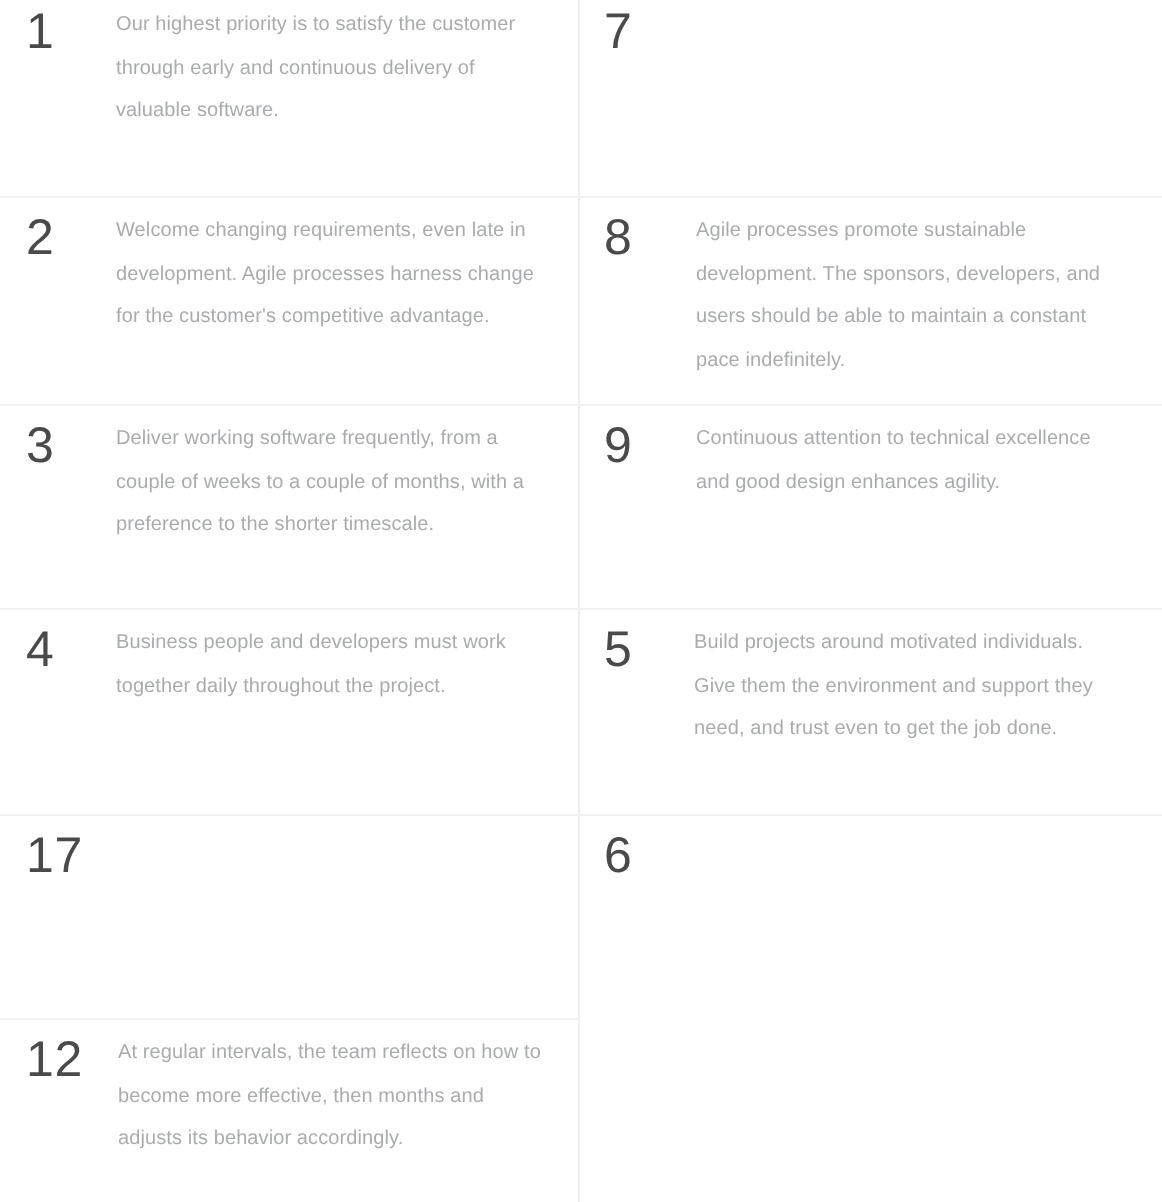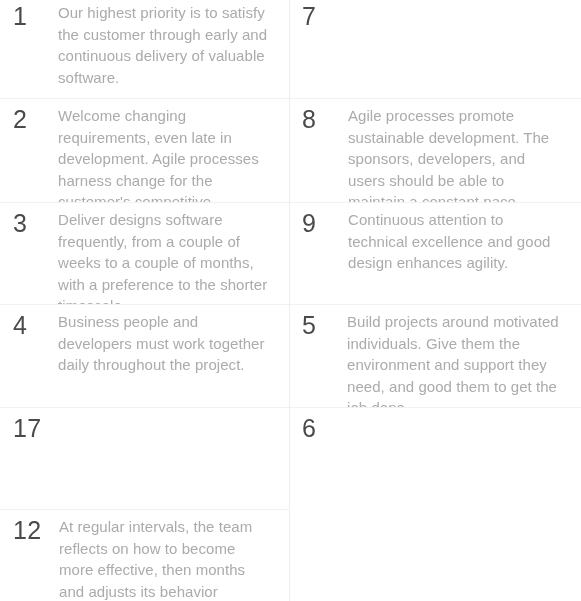--- a/index.html
+++ b/index.html
@@ -77,21 +77,21 @@
     padding-top: 1px;
   }
 
   .col-right .principle-number {
     margin-left: 13px;
     width: 46px;
   }
 
   .principle-text {
     flex: 1 1 auto;
-    font-size: 15px;
+    font-size: 10px;
     line-height: 21.5px;
     color: #a9abad;
     padding-right: 16px;
     letter-spacing: 0.05px;
     font-weight: 400;
   }
 
   .col-right .principle-text {
     padding-right: 18px;
   }
@@ -122,41 +122,41 @@
   <div class="principle-cell col-right row-2">
     <div class="cell-inner">
       <div class="principle-number">8</div>
       <div class="principle-text">Agile processes promote sustainable development. The sponsors, developers, and users should be able to maintain a constant pace indefinitely.</div>
     </div>
   </div>
 
   <div class="principle-cell col-left row-3">
     <div class="cell-inner">
       <div class="principle-number">3</div>
-      <div class="principle-text">Deliver designs software frequently, from a couple of weeks to a couple of months, with a preference to the shorter timescale.</div>
+      <div class="principle-text">Deliver working software frequently, from a couple of weeks to a couple of months, with a preference to the shorter timescale.</div>
     </div>
   </div>
   <div class="principle-cell col-right row-3">
     <div class="cell-inner">
       <div class="principle-number">9</div>
       <div class="principle-text">Continuous attention to technical excellence and good design enhances agility.</div>
     </div>
   </div>
 
   <div class="principle-cell col-left row-4">
     <div class="cell-inner">
       <div class="principle-number">4</div>
       <div class="principle-text">Business people and developers must work together daily throughout the project.</div>
     </div>
   </div>
 
   <div class="principle-cell col-left row-5">
     <div class="cell-inner">
       <div class="principle-number">5</div>
-      <div class="principle-text">Build projects around motivated individuals. Give them the environment and support they need, and good them to get the job done.</div>
+      <div class="principle-text">Build projects around motivated individuals. Give them the environment and support they need, and trust even to get the job done.</div>
     </div>
   </div>
   <div class="principle-cell col-right row-5">
     <div class="cell-inner">
       <div class="principle-number">17</div>
     </div>
   </div>
 
   <div class="principle-cell col-left row-6 no-rule">
     <div class="cell-inner">

